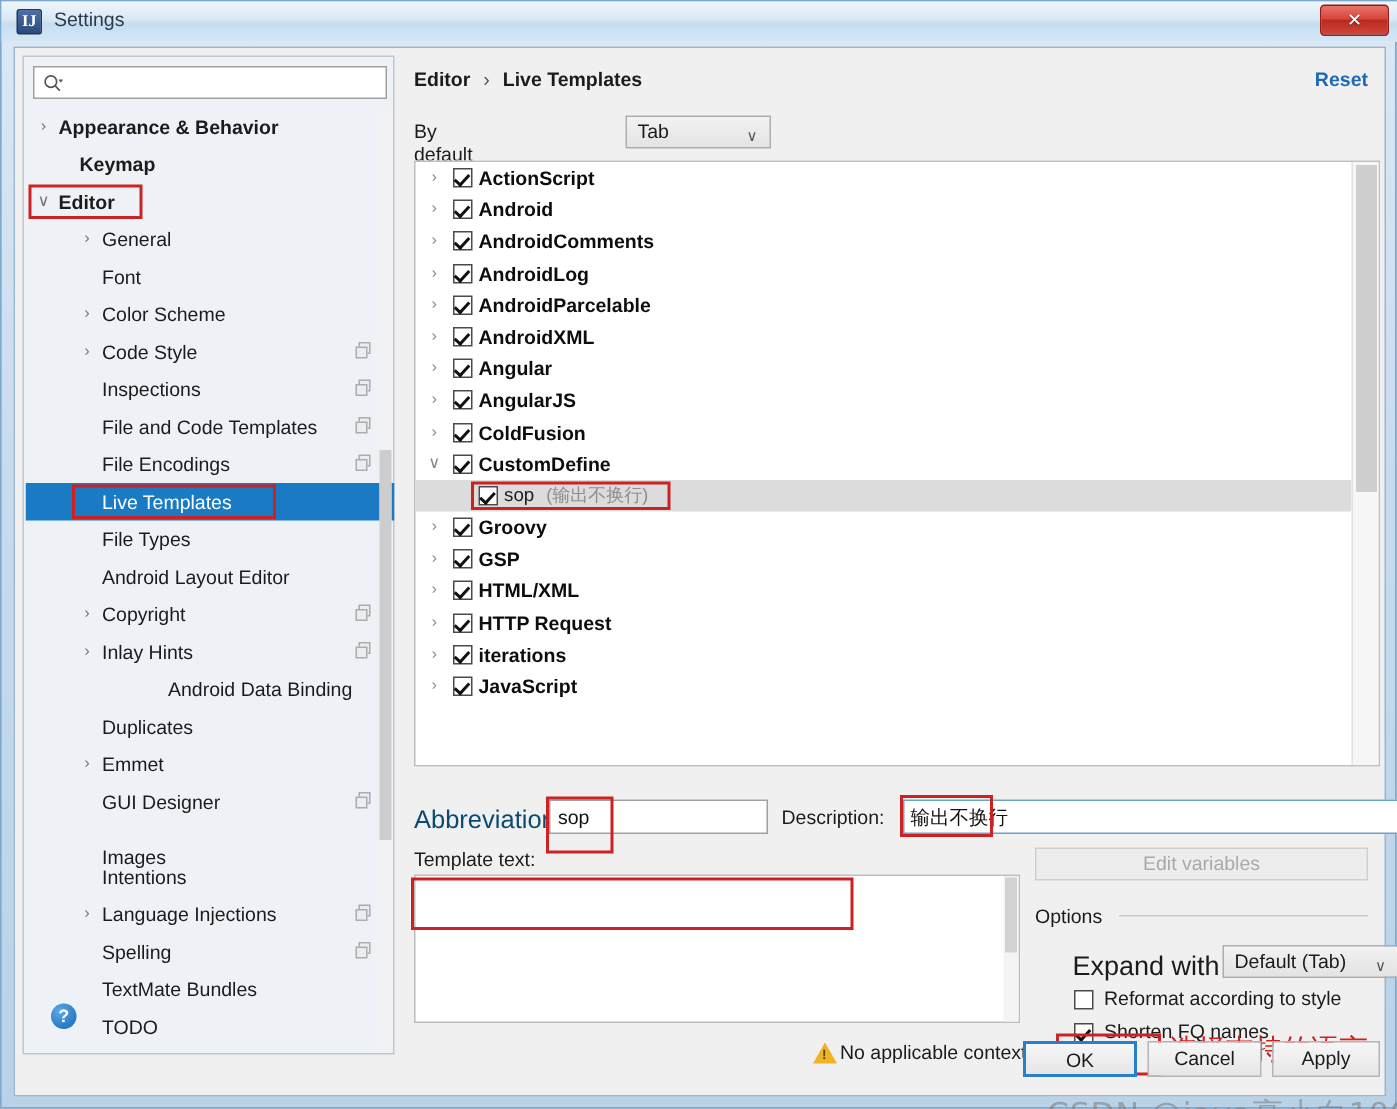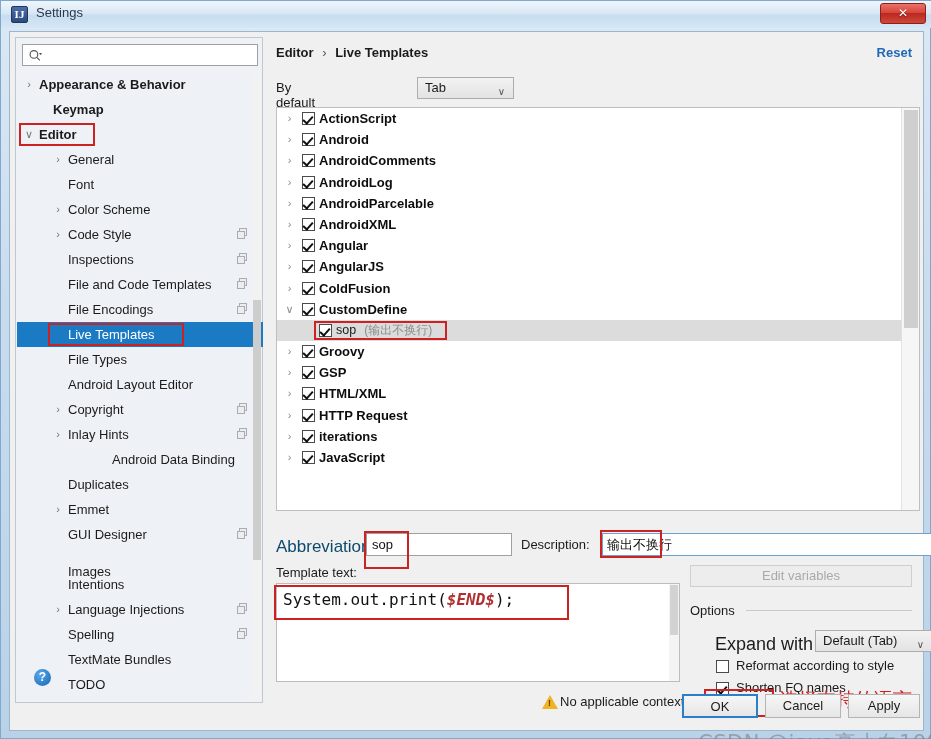--- a/index.html
+++ b/index.html
@@ -533,21 +533,20 @@
       </div>
       <div id="list-tools"></div>
 
       <div id="abbr-label">Abbreviation:</div>
       <input id="abbr-input" value="sop" style="">
       <div id="desc-label">Description:</div>
       <input id="desc-input" value="输出不换行" style="">
 
       <div id="tt-label">Template text:</div>
       <div id="tt-frame">
-        <div id="tt-text"><span>System.out.print(</span><span class="var">$END$</span><span>);</span></div>
         <div id="tt-scroll">
           <div id="tt-thumb"></div>
         </div>
       </div>
 
       <div id="edit-vars">Edit variables</div>
 
       <div id="options-label">Options</div>
       <div id="options-rule"></div>
       <div id="expand2-label">Expand with</div>

